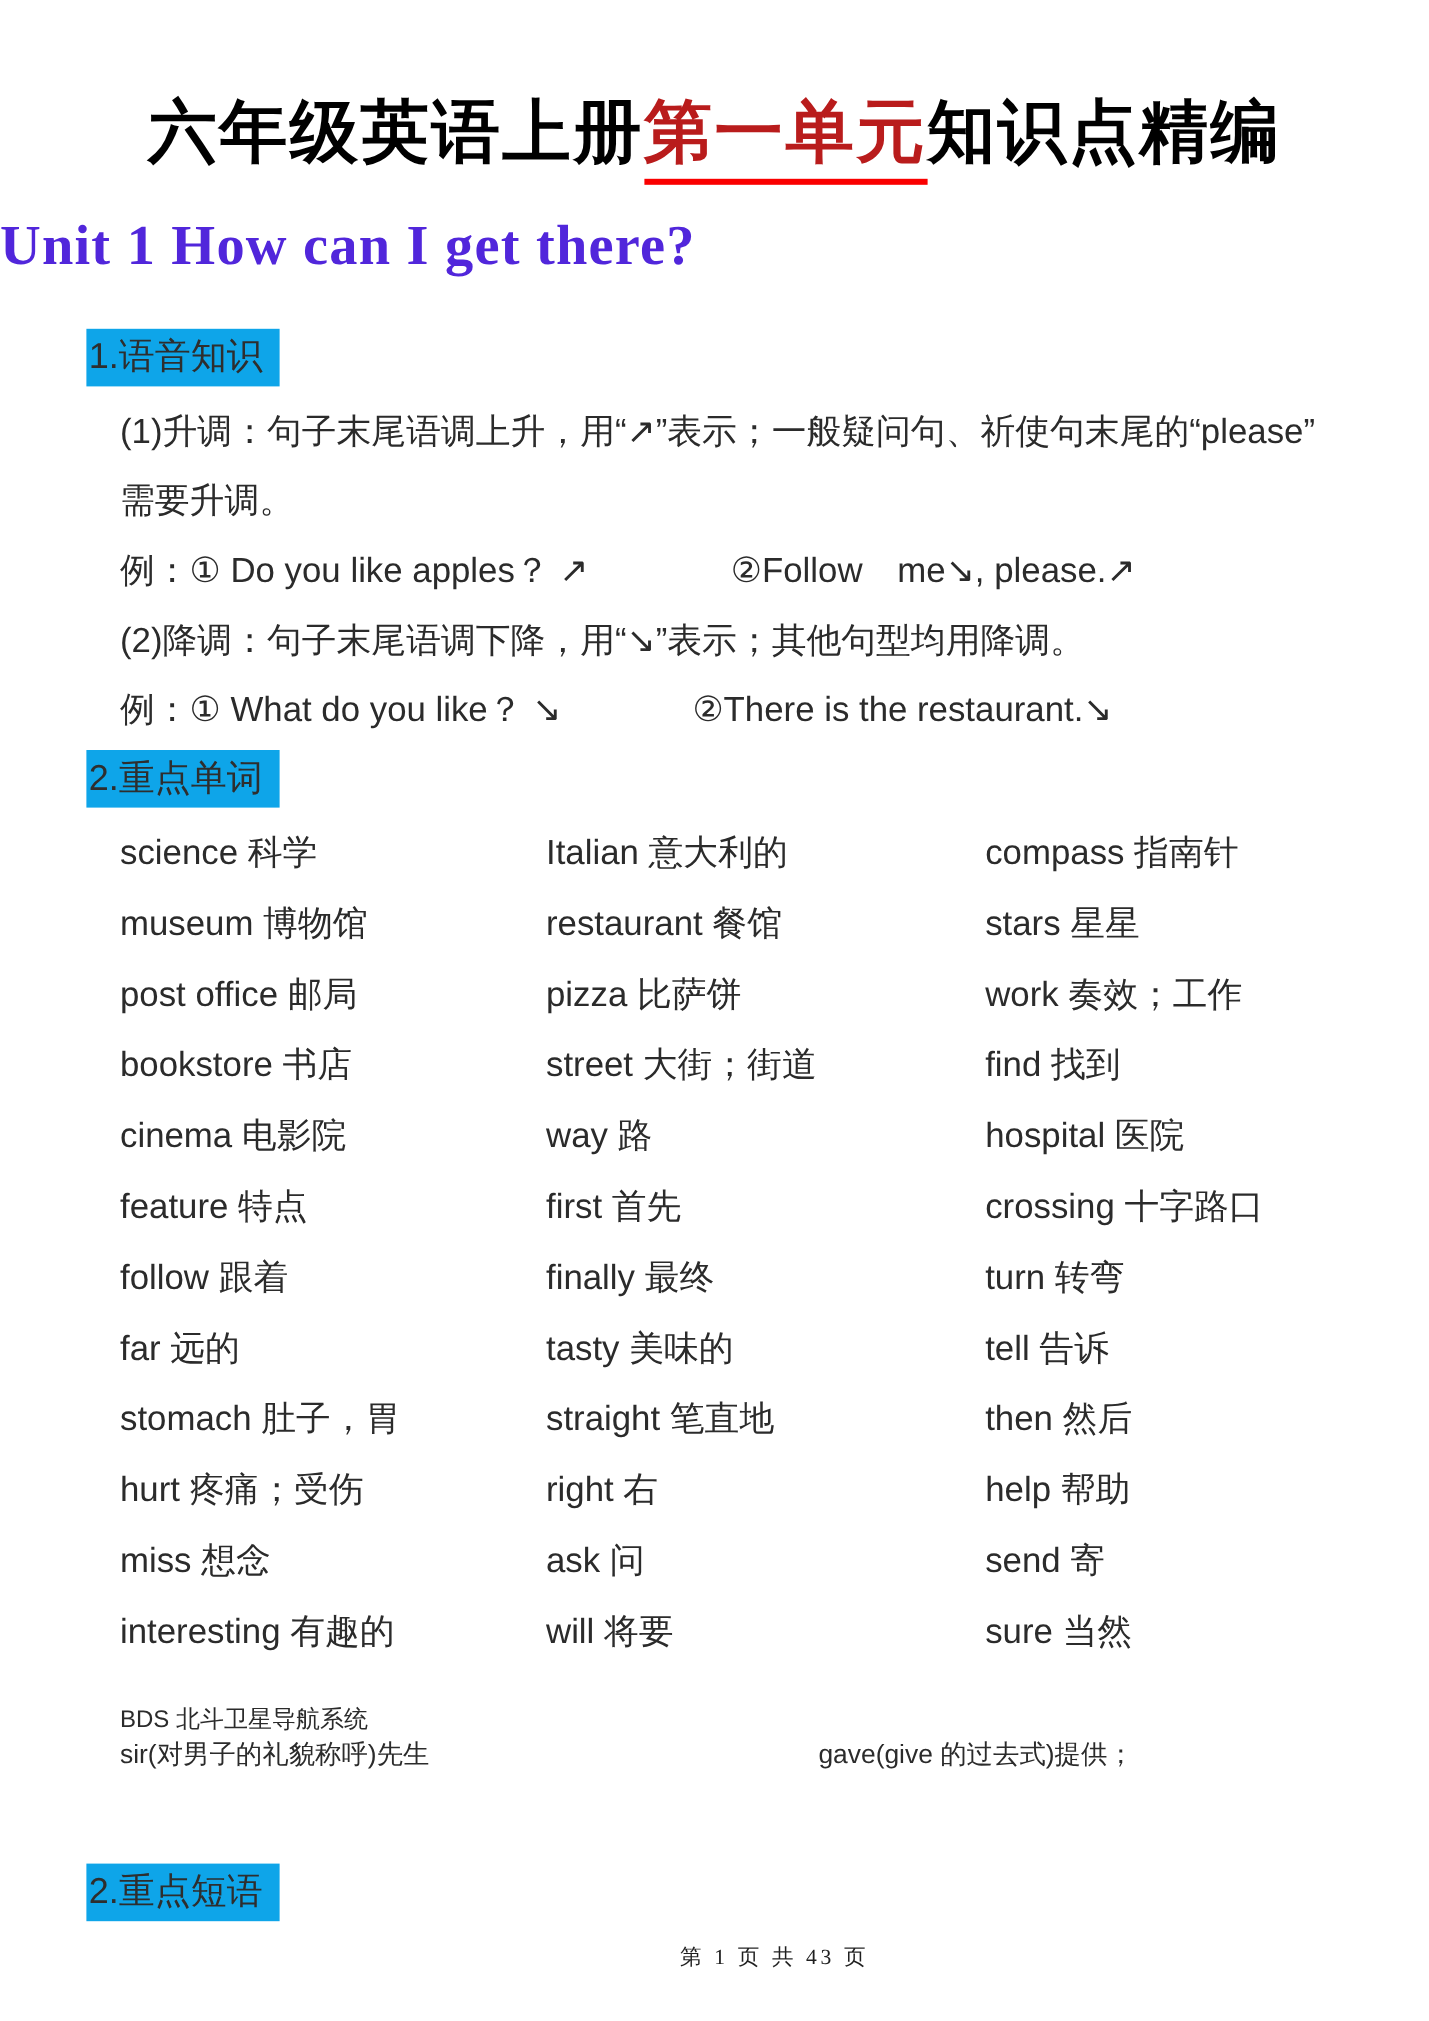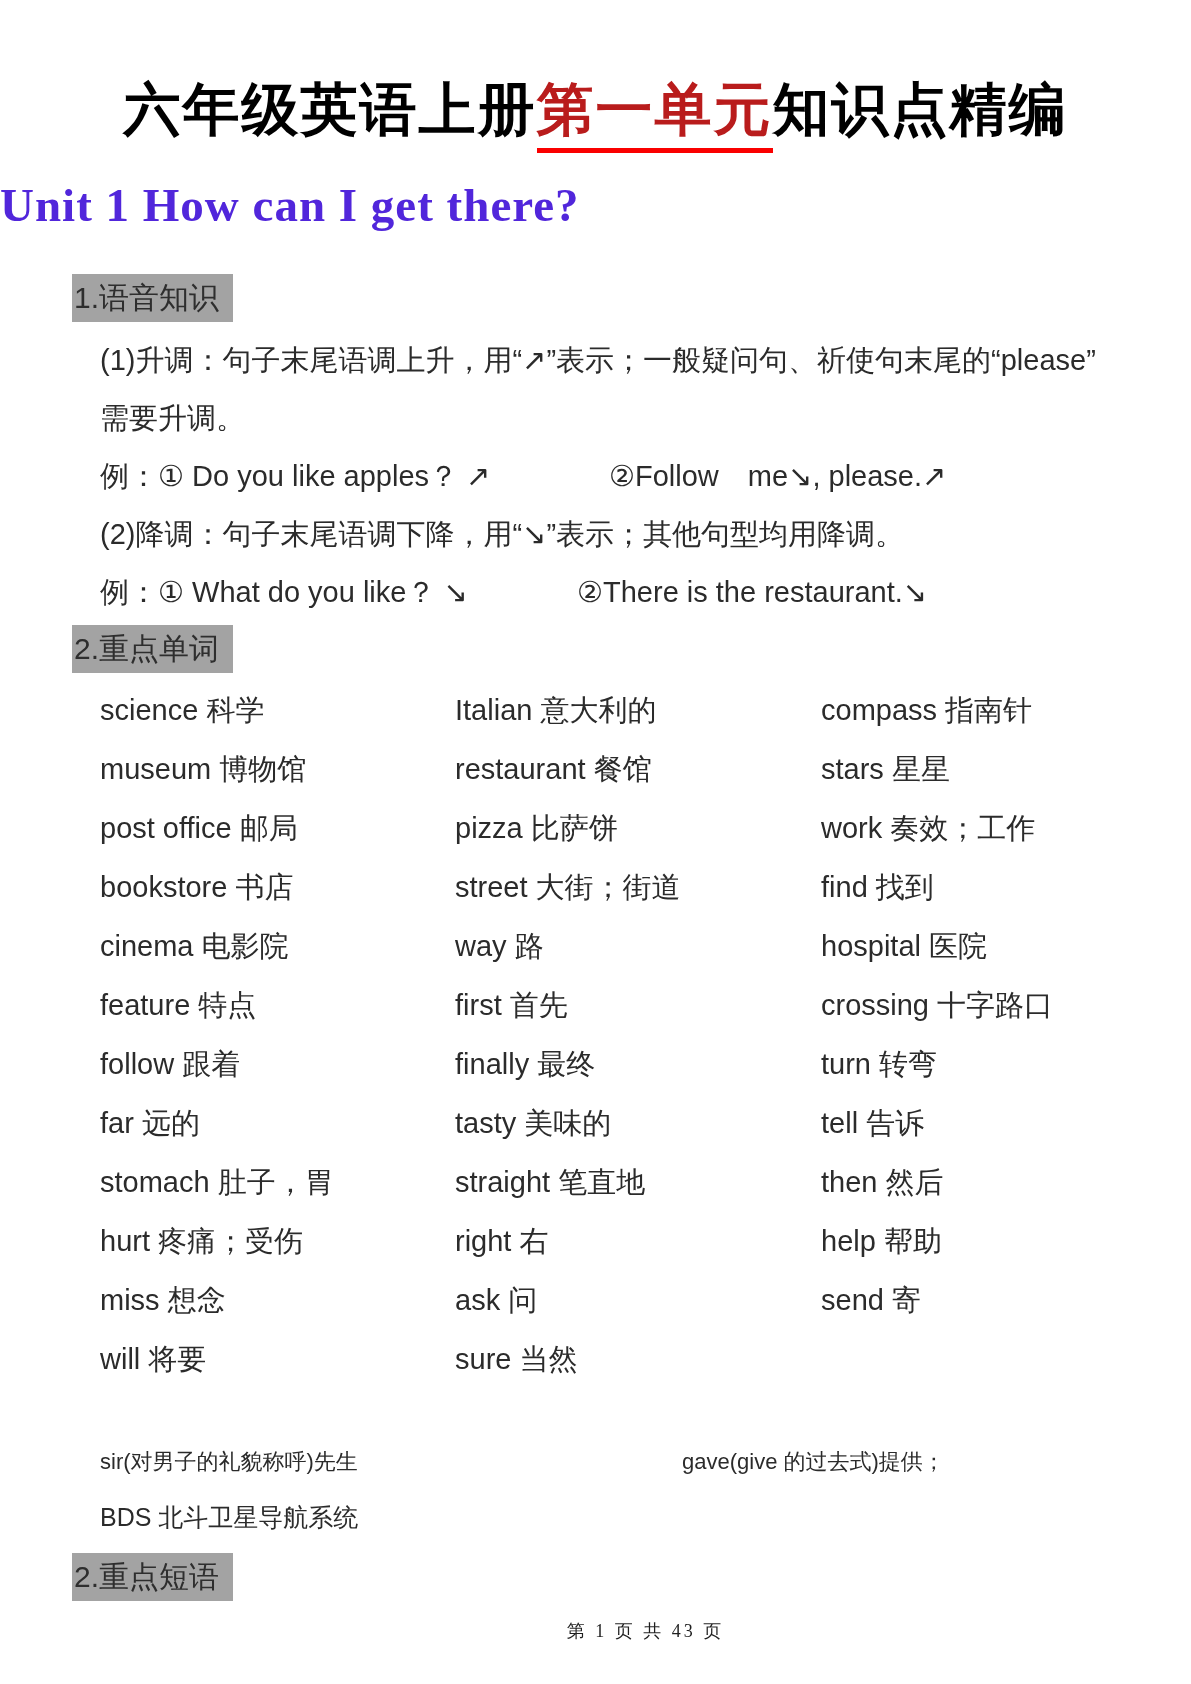--- a/index.html
+++ b/index.html
@@ -41,21 +41,21 @@
     letter-spacing: 1px;
     color: #5126db;
     white-space: nowrap;
   }
 
   
   .sec-heading {
     position: absolute;
     left: 72px;
     display: inline-block;
-    background: #a3a3a3;
+    background: #0ea5e9;
     color: #2e2e2e;
     font-size: 30px;
     line-height: 48px;
     padding: 0 14px 0 2px;
     white-space: nowrap;
   }
   .sec-1 { top: 274px; }
   .sec-2 { top: 625px; }
   .sec-3 { top: 1553px; }
 
@@ -84,22 +84,22 @@
   .vocab-extra {
     position: absolute;
     top: 1445px; left: 100px; right: 40px;
     font-size: 22px;
     line-height: 34px;
     white-space: nowrap;
   }
   .vocab-extra .col1 { display: inline-block; width: 582px; }
   .vocab-last {
     position: absolute;
-    top: 1500px; left: 100px;
-    font-size: 25px;
+    top: 1416px; left: 100px;
+    font-size: 20px;
     line-height: 34px;
     white-space: nowrap;
   }
 
   
   .page-footer {
     position: absolute;
     top: 1619px; left: 0; width: 100%;
     text-align: center;
     transform: translateX(50px);
@@ -163,20 +163,21 @@
       <div class="vocab-cell">tell 告诉</div>
       <div class="vocab-cell">stomach 肚子，胃</div>
       <div class="vocab-cell">straight 笔直地</div>
       <div class="vocab-cell">then 然后</div>
       <div class="vocab-cell">hurt 疼痛；受伤</div>
       <div class="vocab-cell">right 右</div>
       <div class="vocab-cell">help 帮助</div>
       <div class="vocab-cell">miss 想念</div>
       <div class="vocab-cell">ask 问</div>
       <div class="vocab-cell">send 寄</div>
+      <div class="vocab-cell">interesting 有趣的</div>
       <div class="vocab-cell">will 将要</div>
       <div class="vocab-cell">sure 当然</div>
     </div>
 
   <div class="vocab-extra">
     <span class="col1">sir(对男子的礼貌称呼)先生</span><span>gave(give 的过去式)提供；</span>
   </div>
 
   <div class="vocab-last">BDS 北斗卫星导航系统</div>
 

